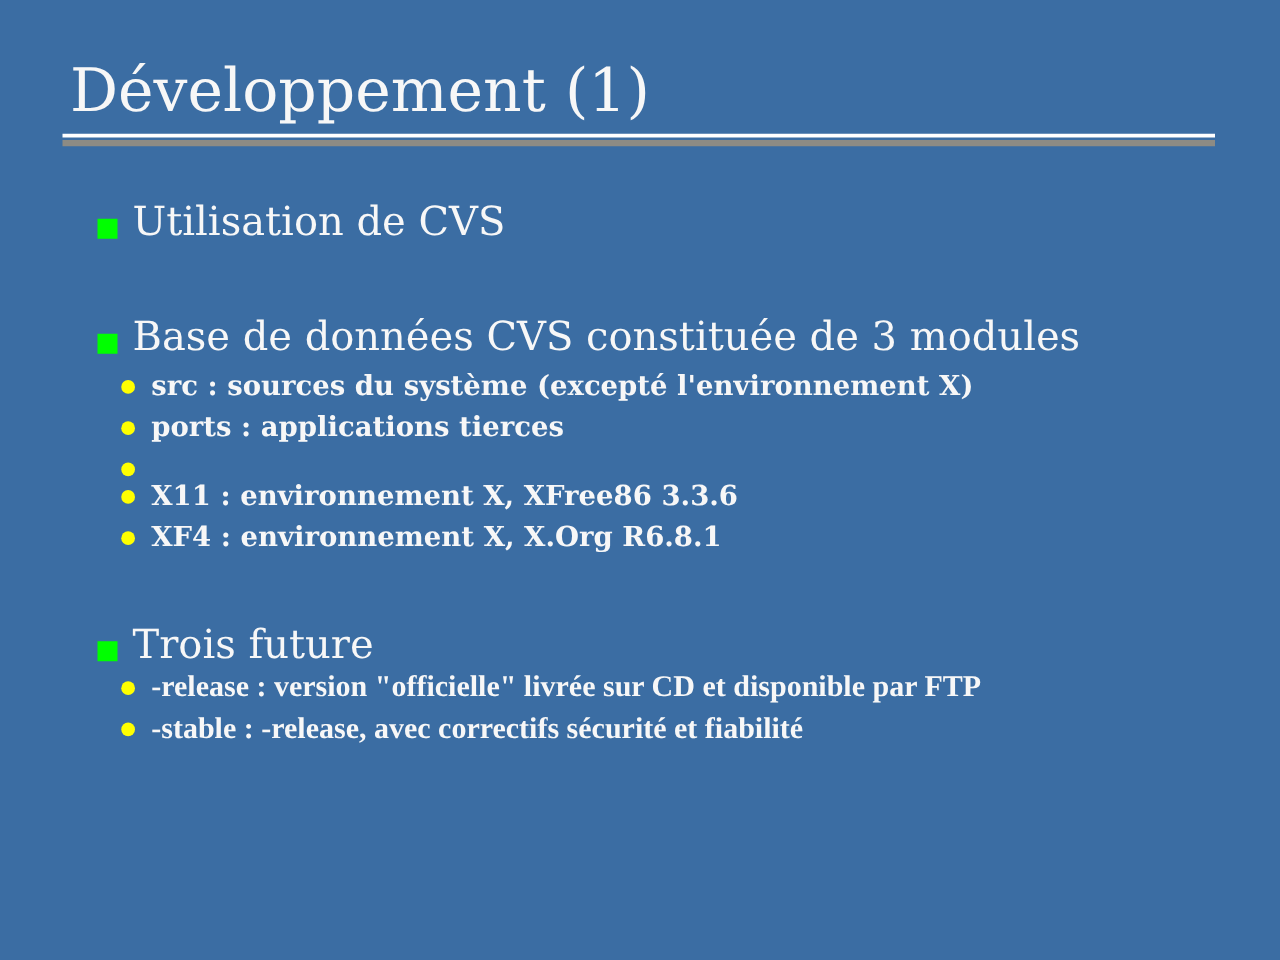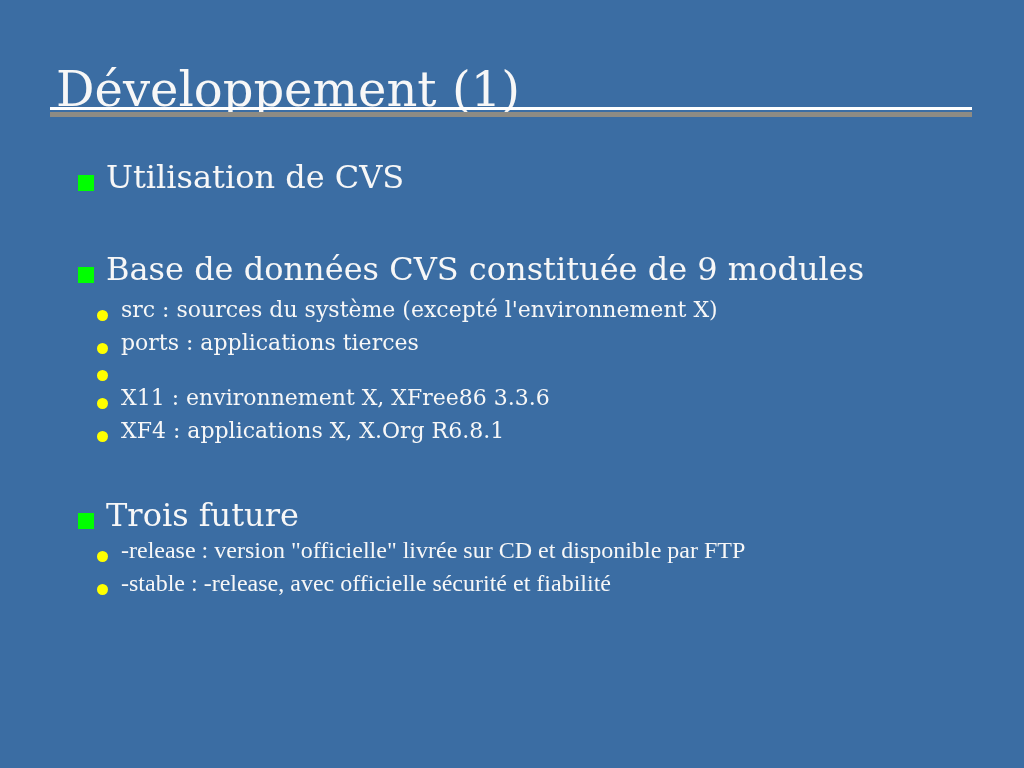--- a/index.html
+++ b/index.html
@@ -5,21 +5,21 @@
   html,body{margin:0;padding:0;background:#222;}
   .slide{
     position:relative;
     width:1024px;height:768px;
     background:#3B6DA3;
     overflow:hidden;
     font-family:"DejaVu Serif",serif;
     color:#F7F7F7;
   }
   .title{
-    position:absolute;left:56px;top:60px;
+    position:absolute;left:56px;top:44px;
     font-size:48px;line-height:58px;
     white-space:nowrap;
   }
   .rule{position:absolute;left:50px;width:922px;}
   .rule-white{top:107px;height:3px;background:#FFFFFF;}
   .rule-gray{top:112px;height:5px;background:#8D8B84;}
 
   .l1{
     position:absolute;left:78px;
     display:flex;align-items:center;
@@ -29,21 +29,21 @@
     flex:none;width:16px;height:16px;
     background:#00FF00;margin:12px 12px 0 0;
   }
   .l1-1{top:158px}
   .l1-2{top:250px}
   .l1-3{top:496px}
 
   .l2list{position:absolute;left:97px;}
   .listA{top:293px;}
   .listB{top:534px;}
-  .l2{display:flex;align-items:center;}
+  .l2{display:flex;align-items:flex-start;font-weight:bold;}
   .l2 .dot{
     flex:none;width:11px;height:11px;border-radius:50%;
     background:#FFFF00;margin:11px 13px 0 0;
   }
   .l2 .lines{font-size:22px;line-height:33px;}
   .l2 .lines div{white-space:nowrap;}
   .listB .lines{font-size:24px;font-family:"Liberation Serif",serif;}
 </style>
 </head>
 <body>
@@ -54,21 +54,21 @@
   <div class="rule rule-white"></div>
   <div class="rule rule-gray"></div>
 
   <div class="l1 l1-1">
     <span class="sq"></span>
     <span>Utilisation de CVS</span>
   </div>
 
   <div class="l1 l1-2">
     <span class="sq"></span>
-    <span>Base de données CVS constituée de 9 modules</span>
+    <span>Base de données CVS constituée de 3 modules</span>
   </div>
 
   <div class="l2list listA">
     <div class="l2">
       <span class="dot"></span>
       <div class="lines">
           <div>src : sources du système (excepté l'environnement X)</div>
         </div>
     </div>
     <div class="l2">
@@ -82,38 +82,38 @@
     </div>
     <div class="l2">
       <span class="dot"></span>
       <div class="lines">
           <div>X11 : environnement X, XFree86 3.3.6</div>
         </div>
     </div>
     <div class="l2">
       <span class="dot"></span>
       <div class="lines">
-          <div>XF4 : applications X, X.Org R6.8.1</div>
+          <div>XF4 : environnement X, X.Org R6.8.1</div>
         </div>
     </div>
   </div>
 
   <div class="l1 l1-3">
     <span class="sq"></span>
     <span>Trois future</span>
   </div>
 
   <div class="l2list listB">
     <div class="l2">
       <span class="dot"></span>
       <div class="lines">
           <div>-release : version "officielle" livrée sur CD et disponible par FTP</div>
         </div>
     </div>
     <div class="l2">
       <span class="dot"></span>
       <div class="lines">
-          <div>-stable : -release, avec officielle sécurité et fiabilité</div>
+          <div>-stable : -release, avec correctifs sécurité et fiabilité</div>
         </div>
     </div>
   </div>
 
 </div>
 
 </body></html>

